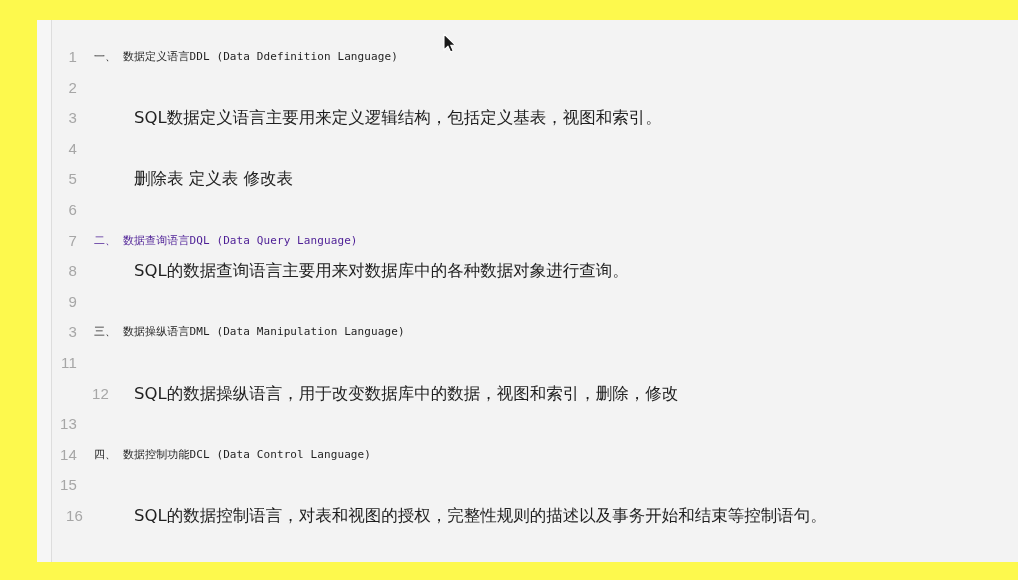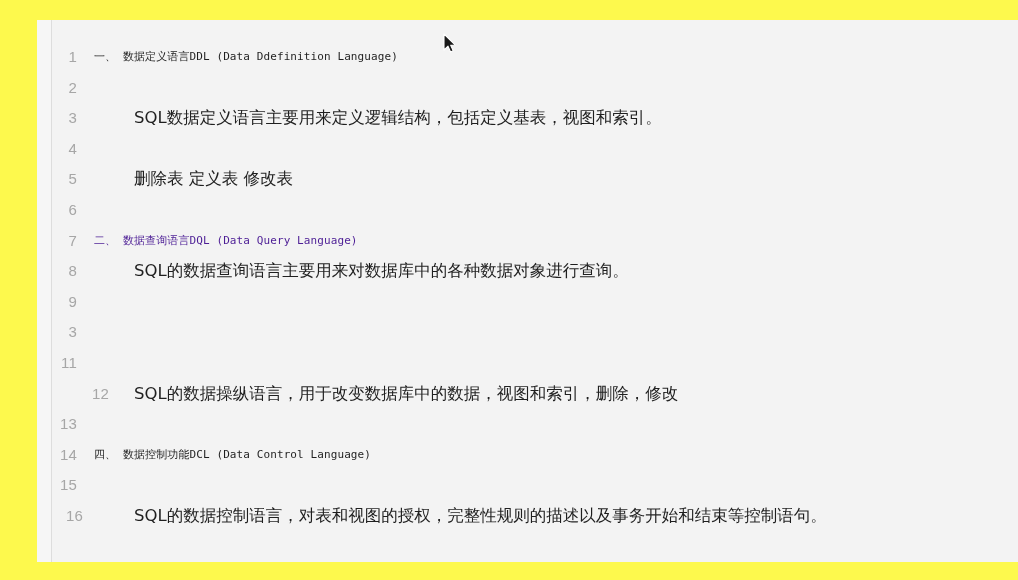--- a/index.html
+++ b/index.html
@@ -132,20 +132,21 @@
         <div class="row">
           <span class="lnum" style="color: rgb(166, 166, 166);">8</span>
           <span class="ltext body" style="color: rgb(31, 31, 31);">SQL的数据查询语言主要用来对数据库中的各种数据对象进行查询。</span>
         </div>
         <div class="row">
           <span class="lnum" style="color: rgb(166, 166, 166);">9</span>
           <span class="ltext body" style="color: rgb(31, 31, 31);"></span>
         </div>
         <div class="row">
           <span class="lnum" style="color: rgb(166, 166, 166);">3</span>
+          <span class="ltext mono" style="color: rgb(31, 31, 31);">三、 数据操纵语言DML (Data Manipulation Language)</span>
         </div>
         <div class="row">
           <span class="lnum" style="color: rgb(166, 166, 166);">11</span>
           <span class="ltext body" style="color: rgb(31, 31, 31);"></span>
         </div>
         <div class="row">
           <span class="lnum" style="color: rgb(166, 166, 166); margin-left: 32px;">12</span>
           <span class="ltext body" style="color: rgb(31, 31, 31);">SQL的数据操纵语言，用于改变数据库中的数据，视图和索引，删除，修改</span>
         </div>
         <div class="row">

